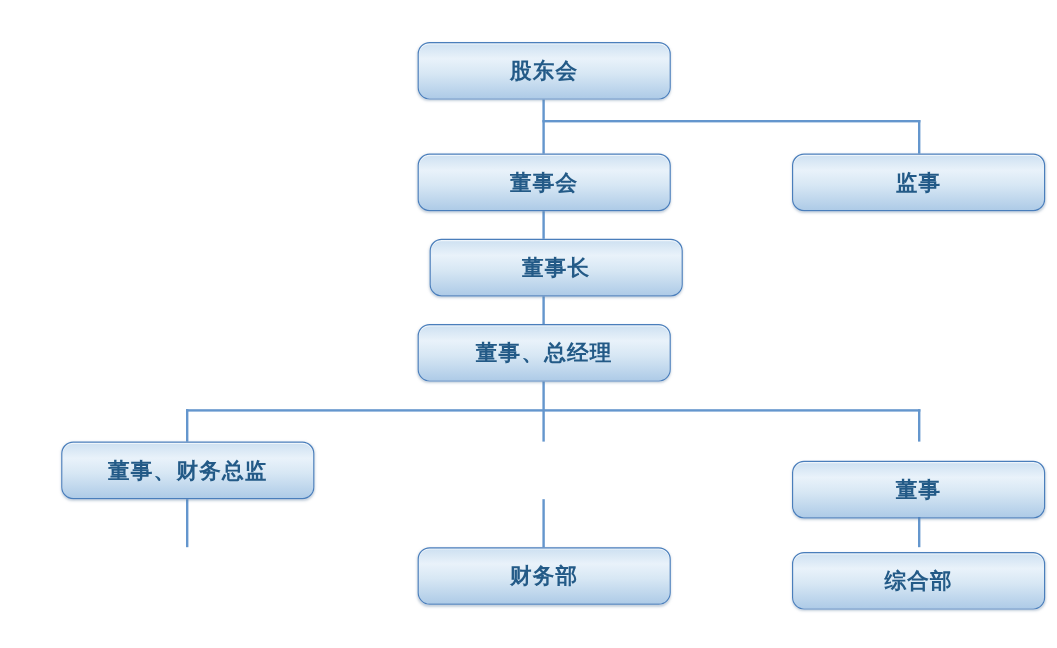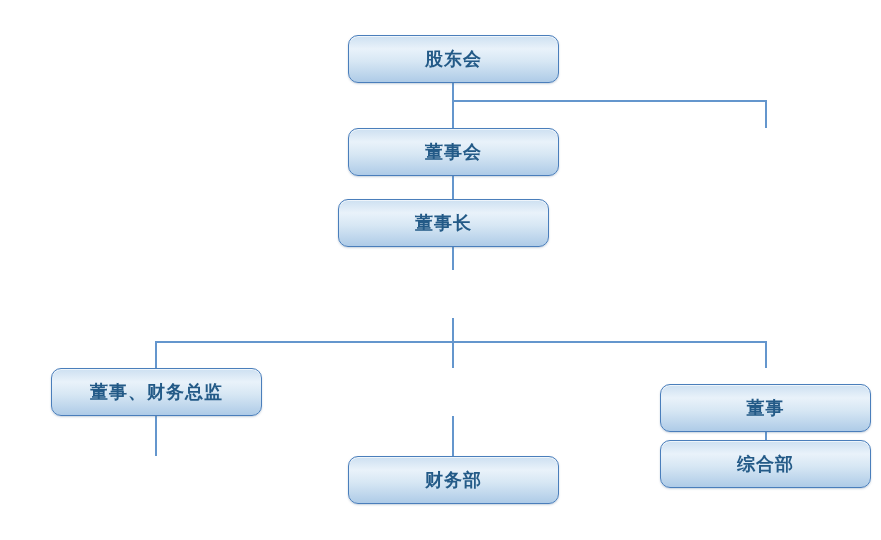--- a/index.html
+++ b/index.html
@@ -40,28 +40,28 @@
     position: absolute;
     background: #6496cd;
   }
   .connector.v { width: 2px; }
   .connector.h { height: 2px; }
 
   
   #n-shareholders { left: 327px; top: 35px;  }
   #n-board        { left: 327px; top: 128px; justify-content: center; }
   #n-supervisor   { left: 639px; top: 128px; }
-  #n-chairman     { left: 317px; top: 199px; }
+  #n-chairman     { left: 337px; top: 199px; }
   #n-gm           { left: 327px; top: 270px; }
   #n-deputy-gm    { left: 30px;  top: 368px; }
   #n-cfo          { left: 327px; top: 368px; }
   #n-director     { left: 639px; top: 384px; }
   #n-business     { left: 30px;  top: 456px; }
   #n-finance      { left: 327px; top: 456px; }
-  #n-general      { left: 639px; top: 440px; }
+  #n-general      { left: 639px; top: 460px; }
 
   
   #c-sh-down        { left: 431px; top: 83px;  height: 45px; }
   #c-sh-branch-h    { left: 431px; top: 100px; width: 315px; }
   #c-supervisor-drop{ left: 744px; top: 100px; height: 28px; }
   #c-board-chairman { left: 431px; top: 176px; height: 23px; }
   #c-chairman-gm    { left: 431px; top: 247px; height: 23px; }
   #c-gm-down        { left: 431px; top: 318px; height: 50px; }
   #c-bus-h          { left: 134px; top: 341px; width: 612px; }
   #c-bus-left-drop  { left: 134px; top: 341px; height: 27px; }
@@ -87,22 +87,28 @@
   <div class="connector v" id="c-deputy-biz"></div>
   <div class="connector v" id="c-cfo-fin"></div>
   <div class="connector v" id="c-dir-gen"></div>
 
   <div class="node" id="n-shareholders">
     <span>股东会</span>
   </div>
   <div class="node" id="n-board">
     <span>董事会</span>
   </div>
+  <div class="node" id="n-supervisor">
+    <span>监事</span>
+  </div>
   <div class="node" id="n-chairman">
     <span>董事长</span>
+  </div>
+  <div class="node" id="n-gm">
+    <span>董事、总经理</span>
   </div>
   <div class="node" id="n-deputy-gm">
     <span>董事、财务总监</span>
   </div>
   <div class="node" id="n-director">
     <span>董事</span>
   </div>
   <div class="node" id="n-finance">
     <span>财务部</span>
   </div>

